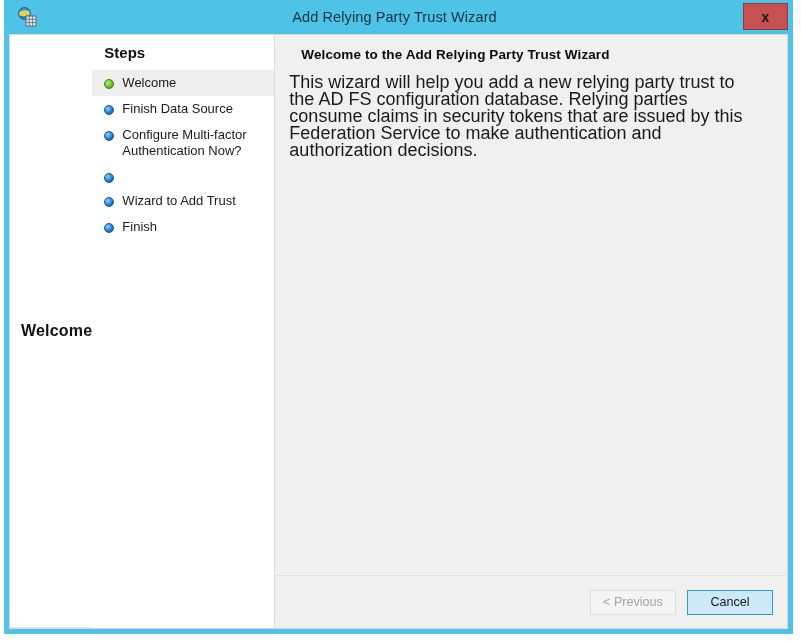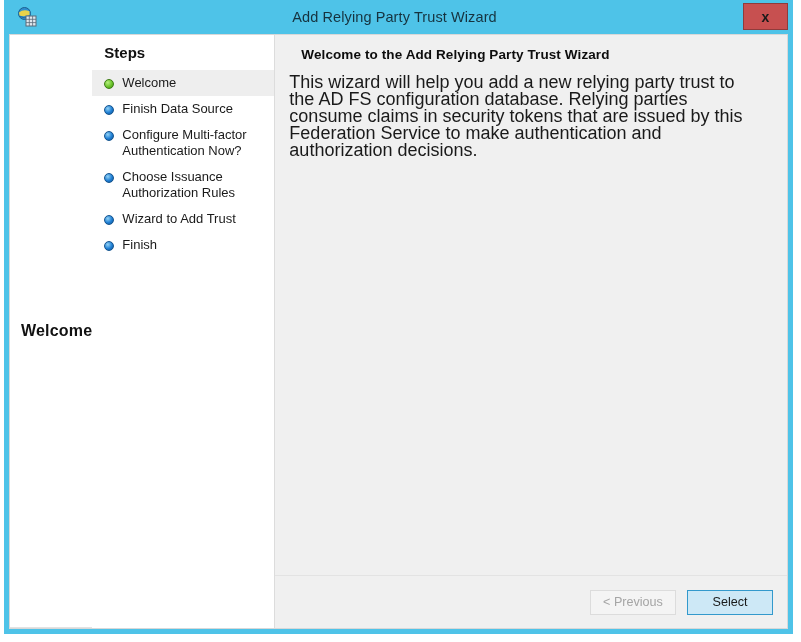--- a/index.html
+++ b/index.html
@@ -272,22 +272,20 @@
         </div>
 
         <div class="step-item">
           <span class="step-bullet blue"></span>
           <span class="step-label">Configure Multi-factor
 Authentication Now?</span>
         </div>
 
         <div class="step-item">
           <span class="step-bullet blue"></span>
-          <span class="step-label">Choose Issuance
-Authorization Rules</span>
         </div>
 
         <div class="step-item">
           <span class="step-bullet blue"></span>
           <span class="step-label">Wizard to Add Trust</span>
         </div>
 
         <div class="step-item">
           <span class="step-bullet blue"></span>
           <span class="step-label">Finish</span>
@@ -295,19 +293,19 @@
       </div>
 
       <div class="content">
         <div class="content-inner">
           <h2 class="content-title">Welcome to the Add Relying Party Trust Wizard</h2>
           <p class="content-para">This wizard will help you add a new relying party trust to the AD FS configuration database.  Relying parties consume claims in security tokens that are issued by this Federation Service to make authentication and authorization decisions.</p>
         </div>
 
         <div class="footer">
           <button class="btn disabled" disabled="">&lt; Previous</button>
-          <button class="btn default">Select</button>
+          <button class="btn default">Cancel</button>
         </div>
       </div>
 
     </div>
   </div>
 </div>
 
 </body></html>

